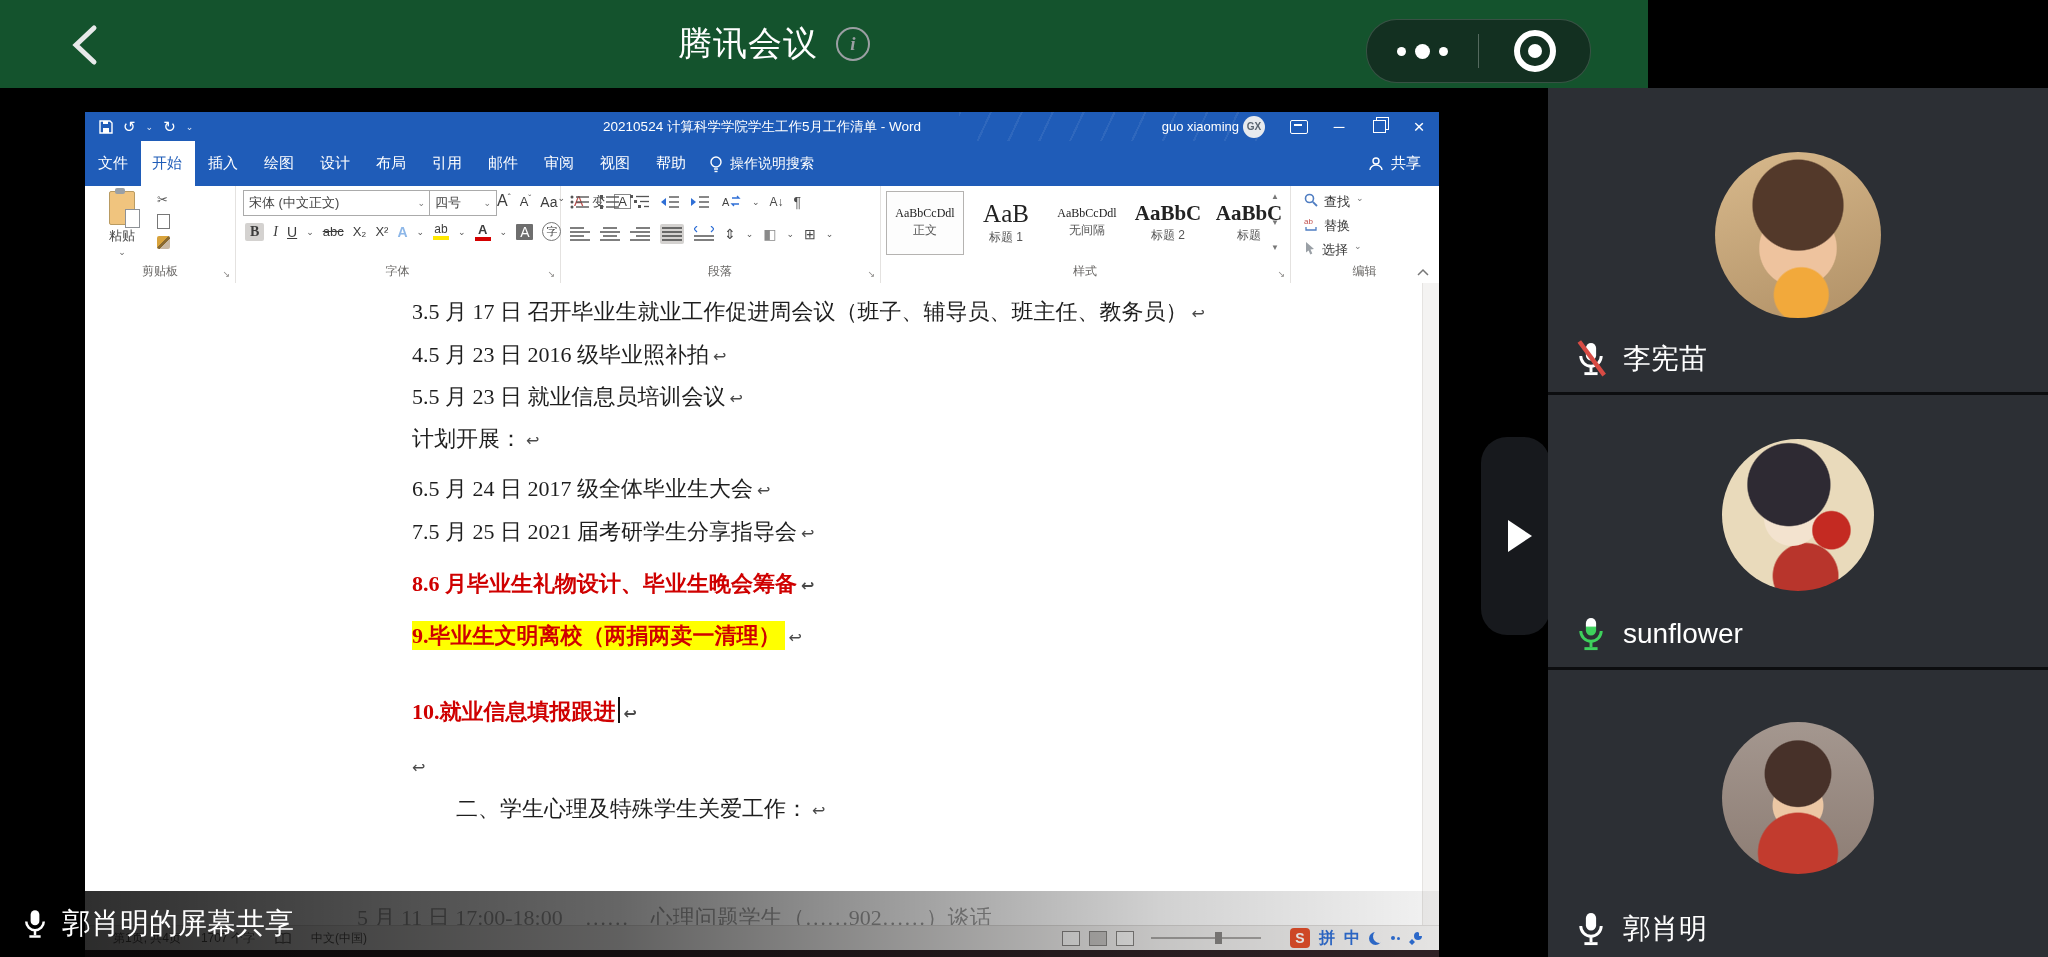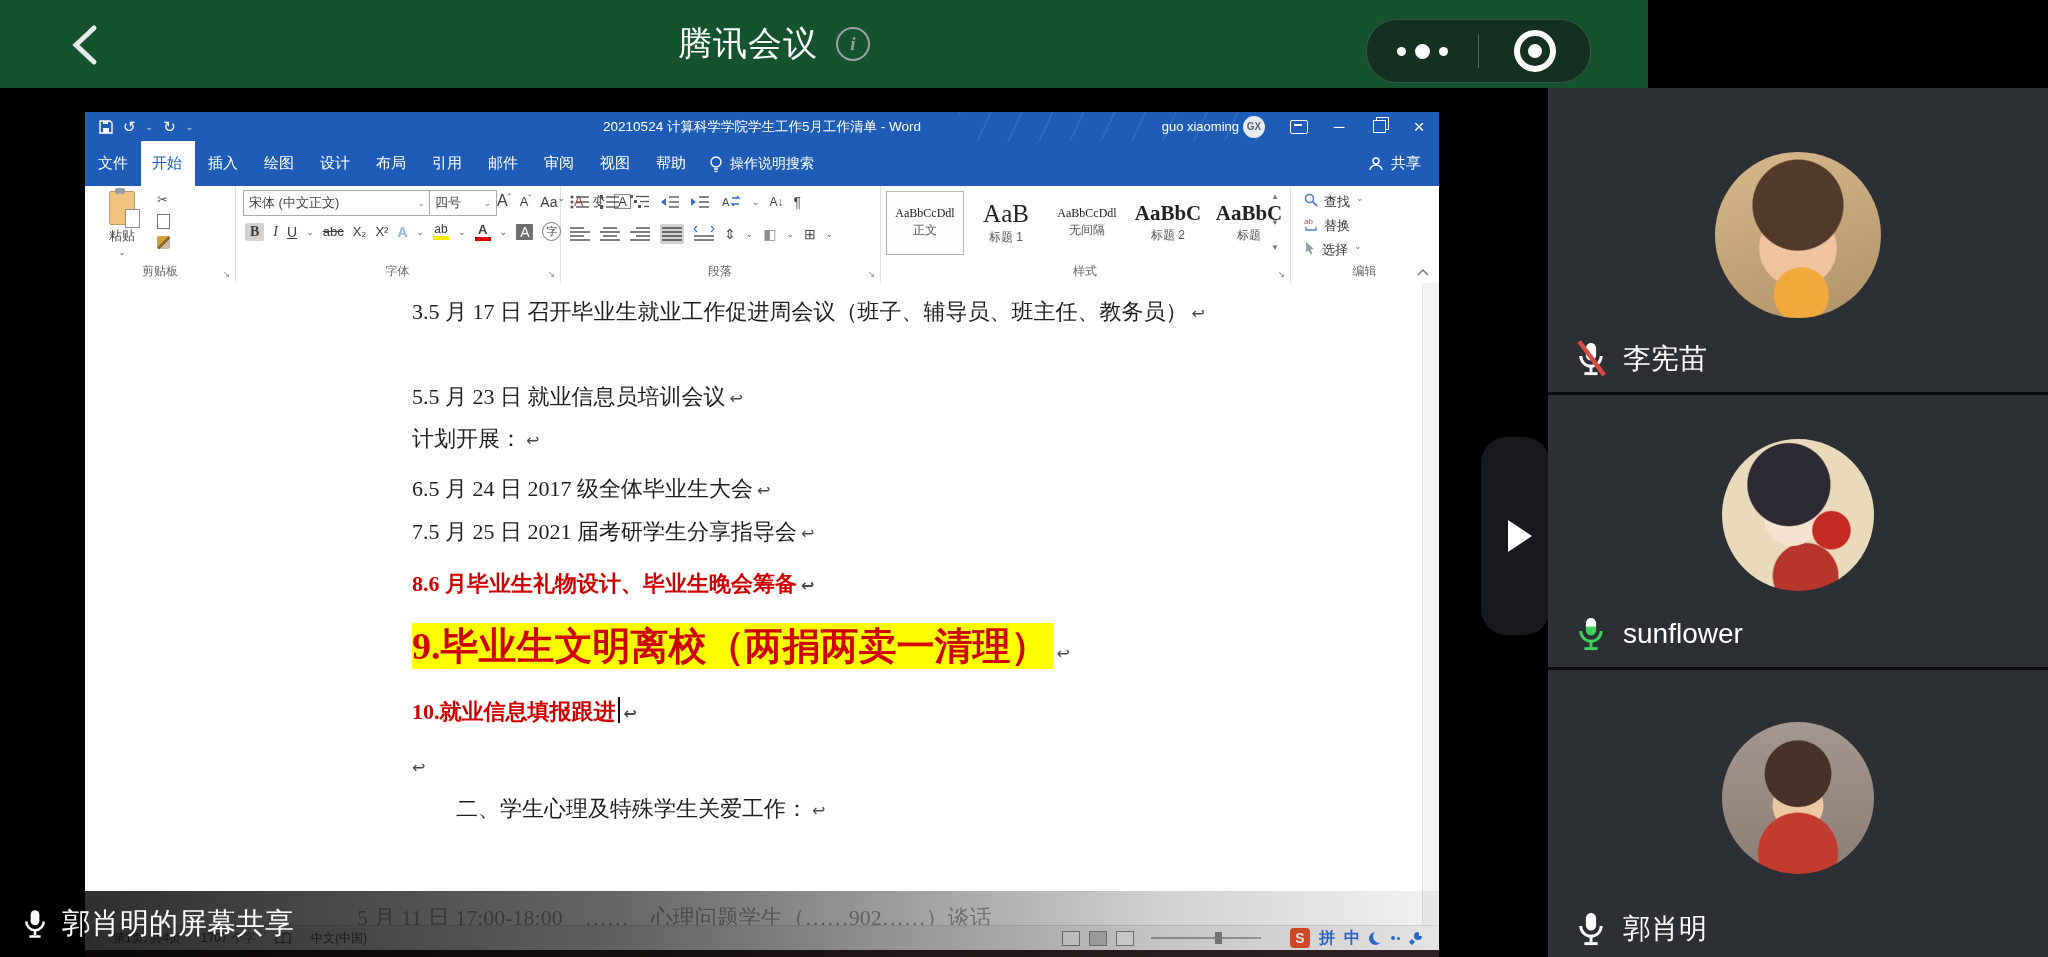--- a/index.html
+++ b/index.html
@@ -109,21 +109,21 @@
   .ribcollapse{position:absolute;right:10px;bottom:4px;}
 
   
   .docarea{position:absolute;left:0;top:171px;right:0;bottom:25px;background:#fff;overflow:hidden;}
   .scrollstrip{position:absolute;right:0;top:0;bottom:0;width:16px;background:#f4f3f2;border-left:1px solid #e5e3e1;}
   .doccontent{position:absolute;left:327px;right:205px;top:0;bottom:0;
               font-family:"Liberation Serif","DejaVu Serif",serif;font-size:22px;color:#1e1e1e;}
   .dl{position:absolute;left:0;right:0;white-space:nowrap;}
   .pm{font-family:"DejaVu Sans",sans-serif;font-size:16px;color:#4a4a4a;margin-left:4px;}
   .redln{color:#cf0000;font-weight:bold;}
-  .hl{background:#ffff00;color:#cf0000;font-weight:bold;font-size:38px;padding:2px 4px 2px 0;}
+  .hl{background:#ffff00;color:#cf0000;font-weight:bold;font-size:22px;padding:2px 4px 2px 0;}
   .l1{top:14px;} .l2{top:57px;} .l3{top:99px;} .l4{top:141px;} .l5{top:191px;} .l6{top:234px;}
   .l7{top:286px;} .l8{top:338px;} .l9{top:414px;} .l10{top:470px;} .l11{top:511px;text-indent:44px;}
   .l12{top:556px;text-indent:44px;white-space:normal;line-height:31px;}
   .l13{top:620px;left:-55px;opacity:.45;color:#333;}
   .caretbar{display:inline-block;width:2px;height:26px;background:#111;vertical-align:-4px;margin-left:2px;}
 
   
   .statusbar{position:absolute;left:0;right:0;bottom:0;height:25px;background:#f1f0ef;border-top:1px solid #dddbd9;
              display:flex;align-items:center;font-size:12px;color:#5f5d5b;padding:0 10px;box-sizing:border-box;}
   .stleft{display:flex;align-items:center;gap:20px;padding-left:18px;}
@@ -501,20 +501,21 @@
         <span class="ribcollapse">
           <svg width="12" height="8" viewBox="0 0 12 8">
               <polyline points="1,7 6,2 11,7" fill="none" stroke="#777" stroke-width="1.5"></polyline>
             </svg>
         </span>
       </div>
 
       <div class="docarea">
         <div class="doccontent">
           <div class="dl l1"><span>3.5 月 17 日  召开毕业生就业工作促进周会议（班子、辅导员、班主任、教务员）</span><span class="pm">↩</span></div>
+          <div class="dl l2"><span>4.5 月 23 日   2016 级毕业照补拍</span><span class="pm">↩</span></div>
           <div class="dl l3"><span>5.5 月 23 日   就业信息员培训会议</span><span class="pm">↩</span></div>
           <div class="dl l4"><span>计划开展：</span><span class="pm">↩</span></div>
           <div class="dl l5"><span>6.5 月 24 日  2017 级全体毕业生大会</span><span class="pm">↩</span></div>
           <div class="dl l6"><span>7.5 月 25 日  2021 届考研学生分享指导会</span><span class="pm">↩</span></div>
           <div class="dl l7 redln"><span>8.6 月毕业生礼物设计、毕业生晚会筹备</span><span class="pm">↩</span></div>
           <div class="dl l8"><span class="hl">9.毕业生文明离校（两捐两卖一清理）</span><span class="pm">↩</span></div>
           <div class="dl l9 redln"><span>10.就业信息填报跟进</span><span class="caretbar"></span><span class="pm">↩</span></div>
           <div class="dl l10"><span class="pm" style="margin-left:0;">↩</span></div>
           <div class="dl l11"><span>二、学生心理及特殊学生关爱工作：</span><span class="pm">↩</span></div>
           <div class="dl l13"><span>5 月 11 日 17:00-18:00　……　心理问题学生（……902……）谈话</span></div>

